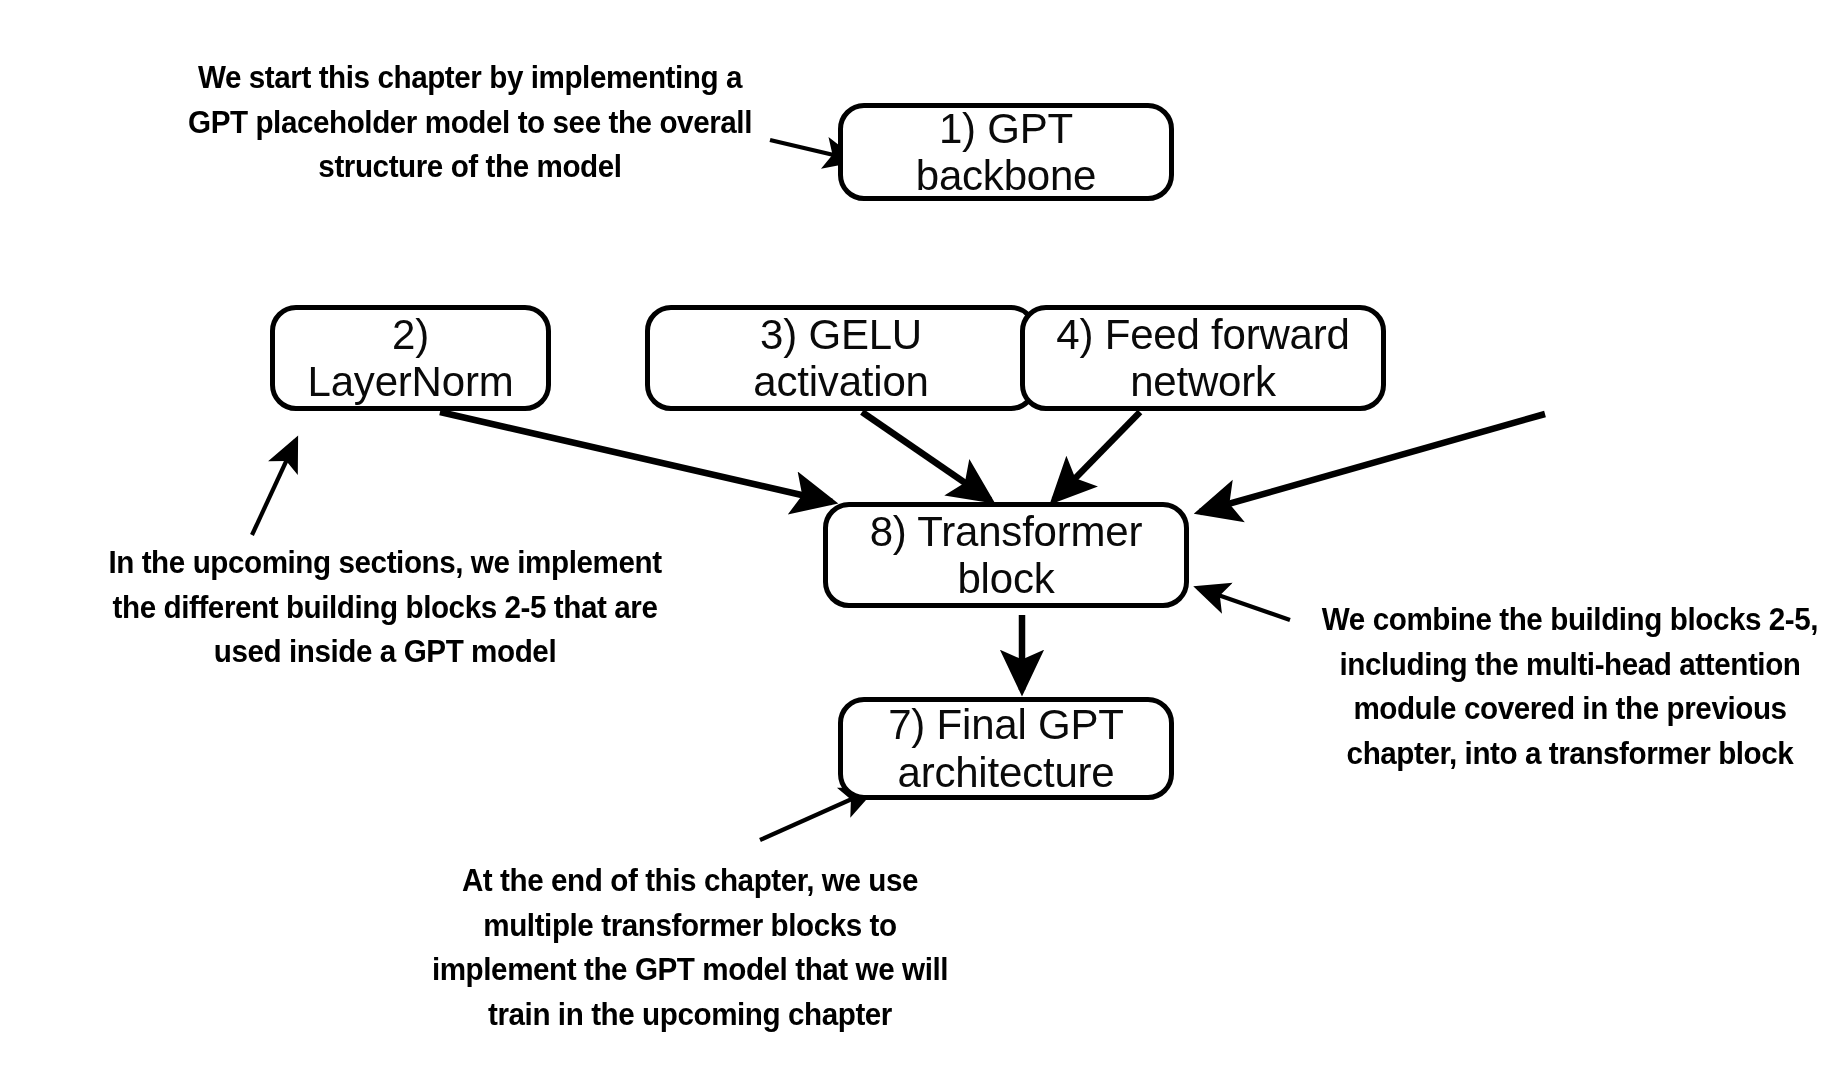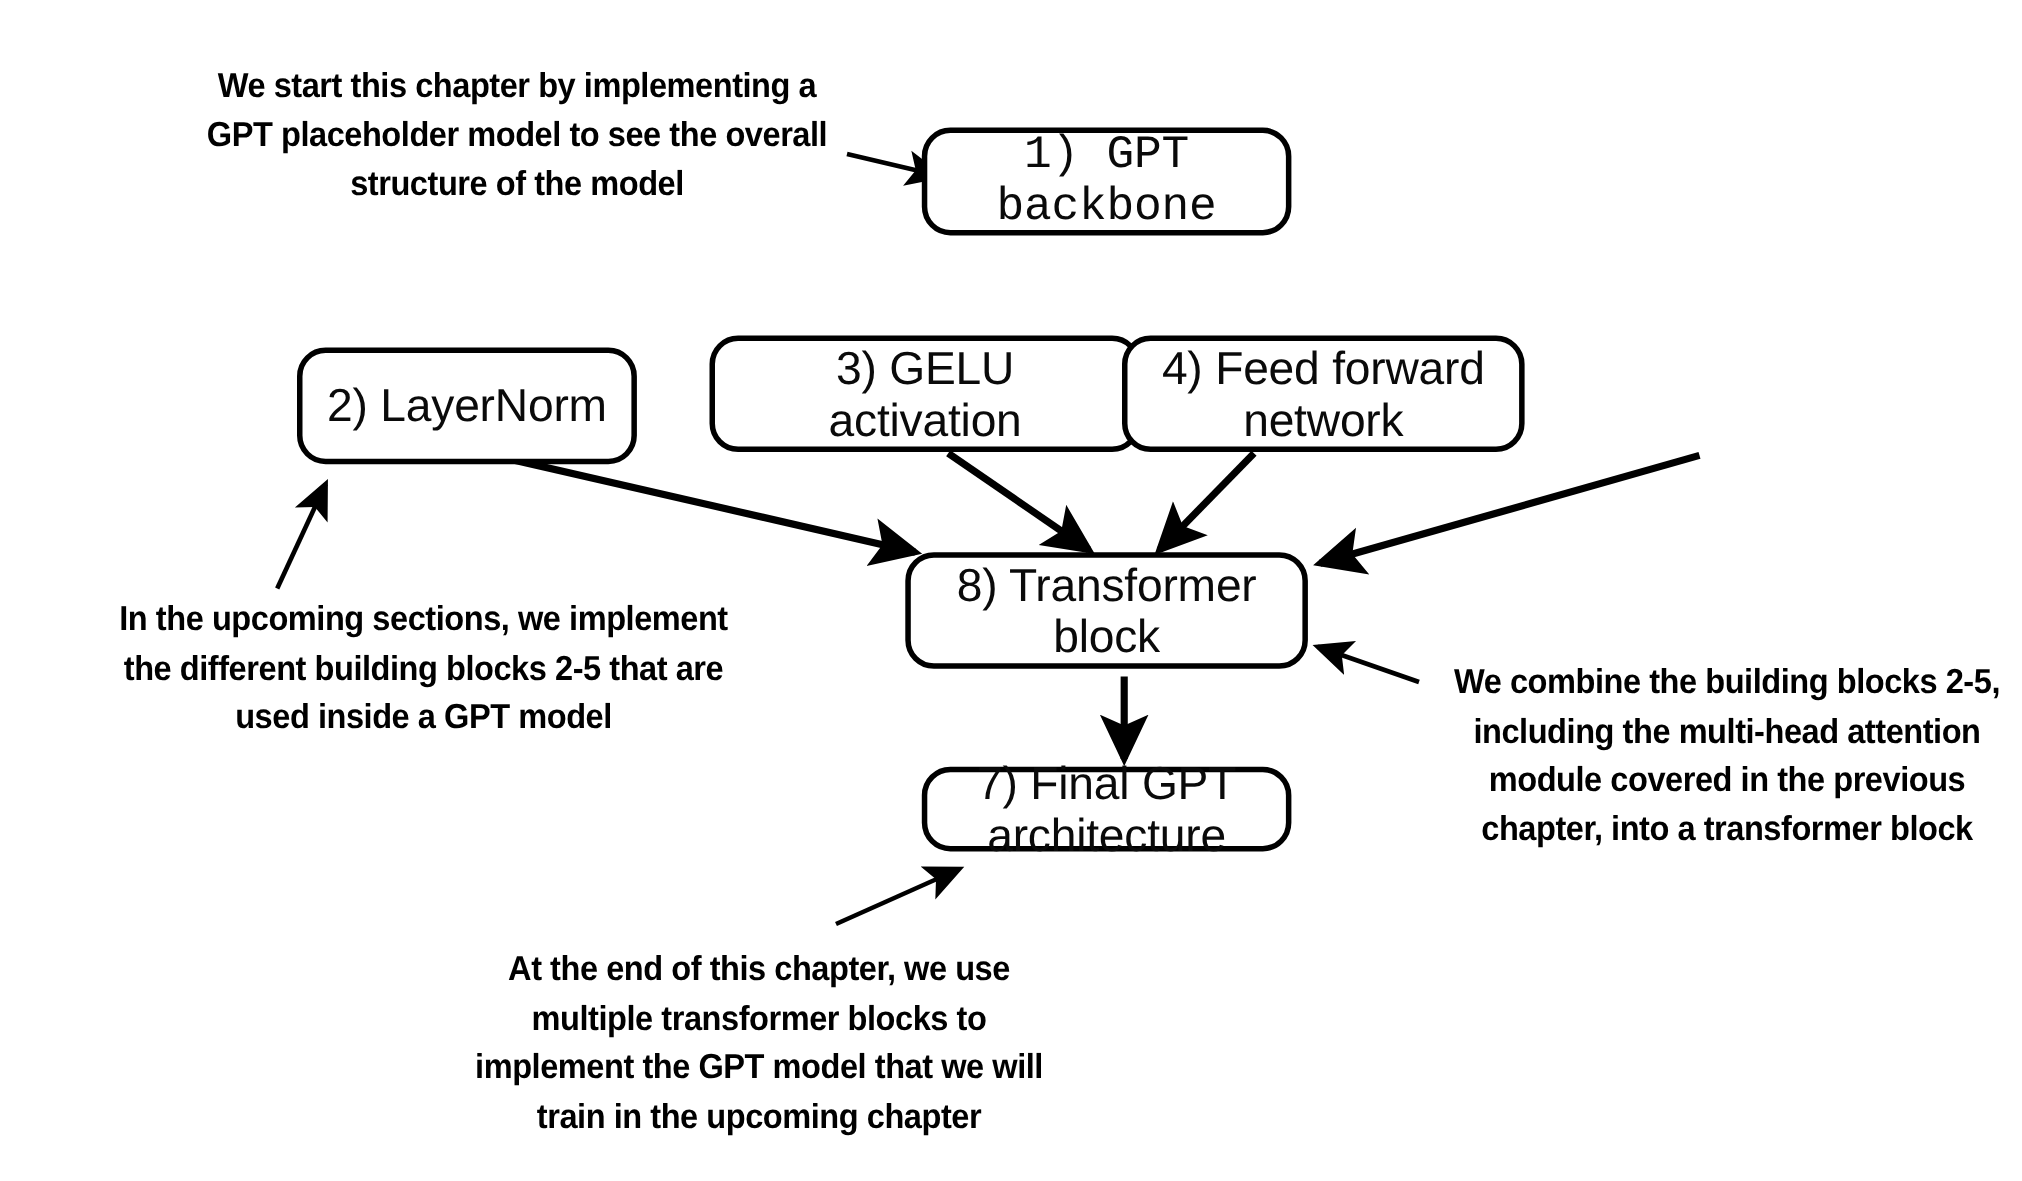--- a/index.html
+++ b/index.html
@@ -88,46 +88,46 @@
 
     <line x1="1022" y1="615" x2="1022" y2="690" stroke="#000000" stroke-width="6.5" marker-end="url(#ah)"></line>
 
     <line x1="252" y1="535" x2="296" y2="440" stroke="#000000" stroke-width="4.2" marker-end="url(#ah-thin)"></line>
 
     <line x1="1290" y1="620" x2="1198" y2="588" stroke="#000000" stroke-width="4.2" marker-end="url(#ah-thin)"></line>
 
     <line x1="760" y1="840" x2="872" y2="790" stroke="#000000" stroke-width="4.2" marker-end="url(#ah-thin)"></line>
   </svg>
 
-  <div class="node-box" style="left:838px; top:116px; width:336px; height:98px;font-family:Liberation Mono, monospace;">
+  <div class="node-box" style="left:838px; top:103px; width:336px; height:98px;">
     <span class="node-label">1) GPT
 backbone</span>
   </div>
 
-  <div class="node-box" style="left:270px; top:316px; width:309px; height:106px;">
+  <div class="node-box" style="left:270px; top:305px; width:281px; height:106px;">
     <span class="node-label">2) LayerNorm</span>
   </div>
 
   <div class="node-box" style="left:645px; top:305px; width:392px; height:106px;">
     <span class="node-label">3) GELU
 activation</span>
   </div>
 
   <div class="node-box" style="left:1020px; top:305px; width:366px; height:106px;">
     <span class="node-label">4) Feed forward
 network</span>
   </div>
 
 
   <div class="node-box" style="left:823px; top:502px; width:366px; height:106px;">
     <span class="node-label">8) Transformer
 block</span>
   </div>
 
-  <div class="node-box" style="left:838px; top:697px; width:336px; height:77px;">
+  <div class="node-box" style="left:838px; top:697px; width:336px; height:103px;">
     <span class="node-label">7) Final GPT
 architecture</span>
   </div>
 
   <div class="annotation" style="left:160px; top:55px; width:620px;">We start this chapter by implementing a
 GPT placeholder model to see the overall
 structure of the model</div>
 
   <div class="annotation" style="left:70px; top:540px; width:630px;">In the upcoming sections, we implement
 the different building blocks 2-5 that are

